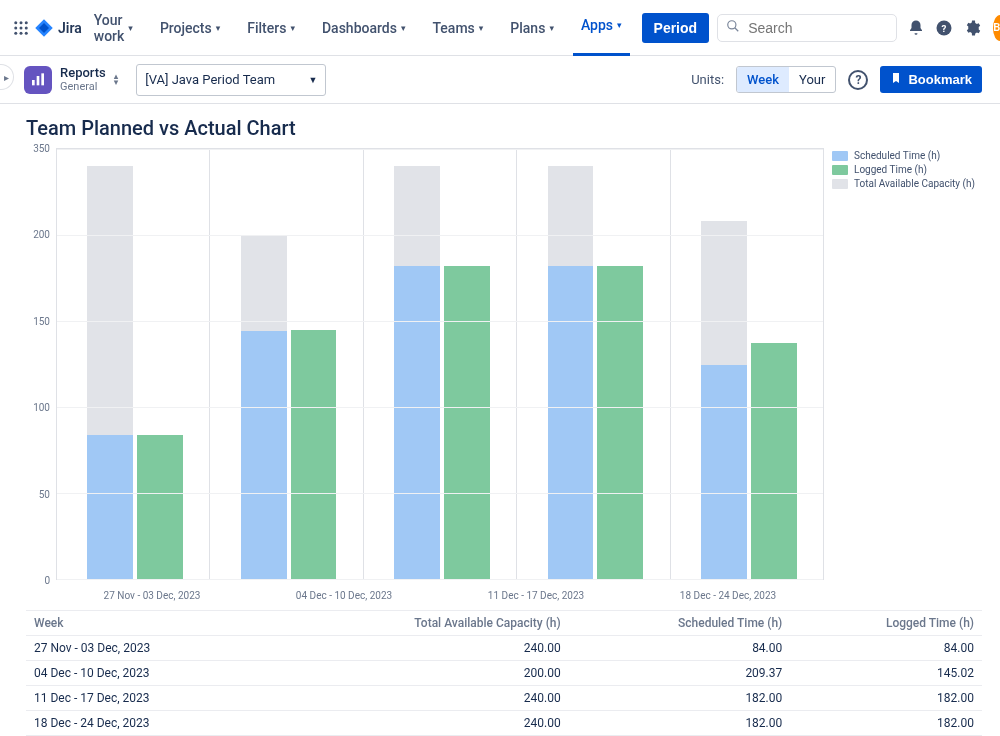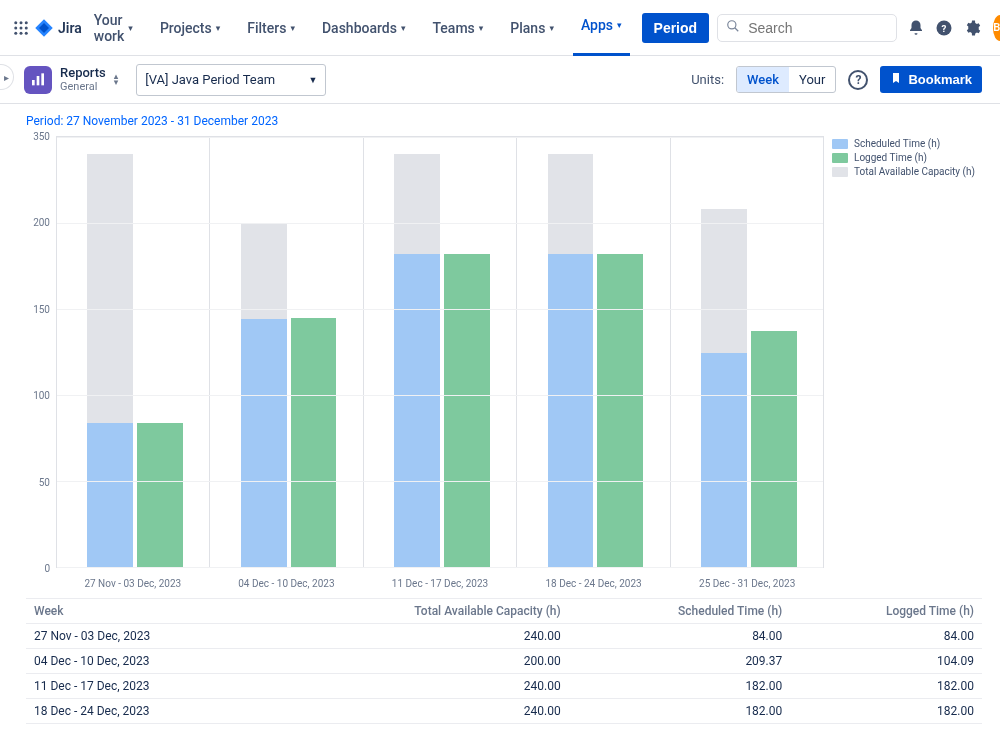--- a/index.html
+++ b/index.html
@@ -229,21 +229,21 @@
     <span>
       <svg width="12" height="12" viewBox="0 0 24 24" fill="#fff">
           <path d="M6 2h12v20l-6-4-6 4z"></path>
         </svg>
     </span>
     <span>Bookmark</span>
   </button>
 </div>
 
 <div class="content">
-  <div class="pg-sub">Period: 27 November 2023 - 31 December 2023</div>
+  <div class="pg-title">Team Planned vs Actual Chart</div>
 
   <div class="chart-wrap">
     <div class="chart-area" style="height:460px;">
       <div class="y-axis" id="yaxis">
           <div class="y-tick" style="top: 100%;">0</div>
           <div class="y-tick" style="top: 80%;">50</div>
           <div class="y-tick" style="top: 60%;">100</div>
           <div class="y-tick" style="top: 40%;">150</div>
           <div class="y-tick" style="top: 20%;">200</div>
           <div class="y-tick" style="top: 0%;">350</div>
@@ -281,21 +281,20 @@
           <div class="grid-line" style="top: 60%;"></div>
           <div class="grid-line" style="top: 40%;"></div>
           <div class="grid-line" style="top: 20%;"></div>
           <div class="grid-line" style="top: 0%;"></div>
         </div>
       <div class="x-labels" id="xlabels">
           <div class="x-cell">27 Nov - 03 Dec, 2023</div>
           <div class="x-cell">04 Dec - 10 Dec, 2023</div>
           <div class="x-cell">11 Dec - 17 Dec, 2023</div>
           <div class="x-cell">18 Dec - 24 Dec, 2023</div>
-          <div class="x-cell">25 Dec - 31 Dec, 2023</div>
         </div>
     </div>
     <div class="legend">
       <div class="legend-row">
         <div class="swatch" style="background:var(--bar-sched)"></div>
         <span>Scheduled Time (h)</span>
       </div>
       <div class="legend-row">
         <div class="swatch" style="background:var(--bar-logged)"></div>
         <span>Logged Time (h)</span>
@@ -320,21 +319,21 @@
         <tr>
           <td>27 Nov - 03 Dec, 2023</td>
           <td>240.00</td>
           <td>84.00</td>
           <td>84.00</td>
         </tr>
         <tr>
           <td>04 Dec - 10 Dec, 2023</td>
           <td>200.00</td>
           <td>209.37</td>
-          <td>104.09</td>
+          <td>145.02</td>
         </tr>
         <tr>
           <td>11 Dec - 17 Dec, 2023</td>
           <td>240.00</td>
           <td>182.00</td>
           <td>182.00</td>
         </tr>
         <tr>
           <td>18 Dec - 24 Dec, 2023</td>
           <td>240.00</td>

